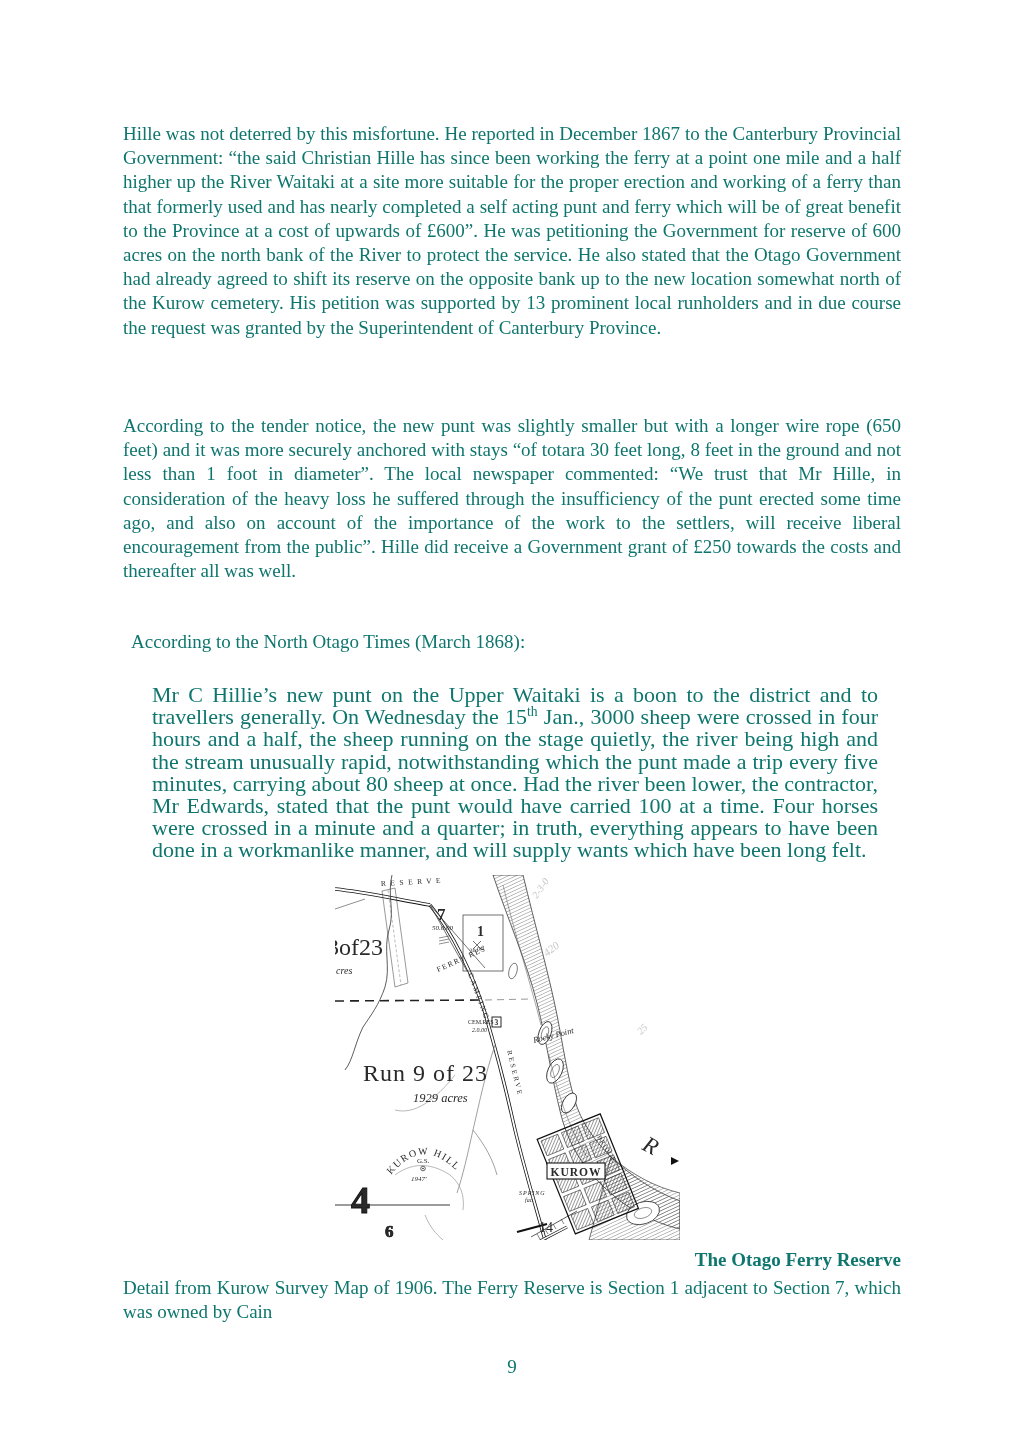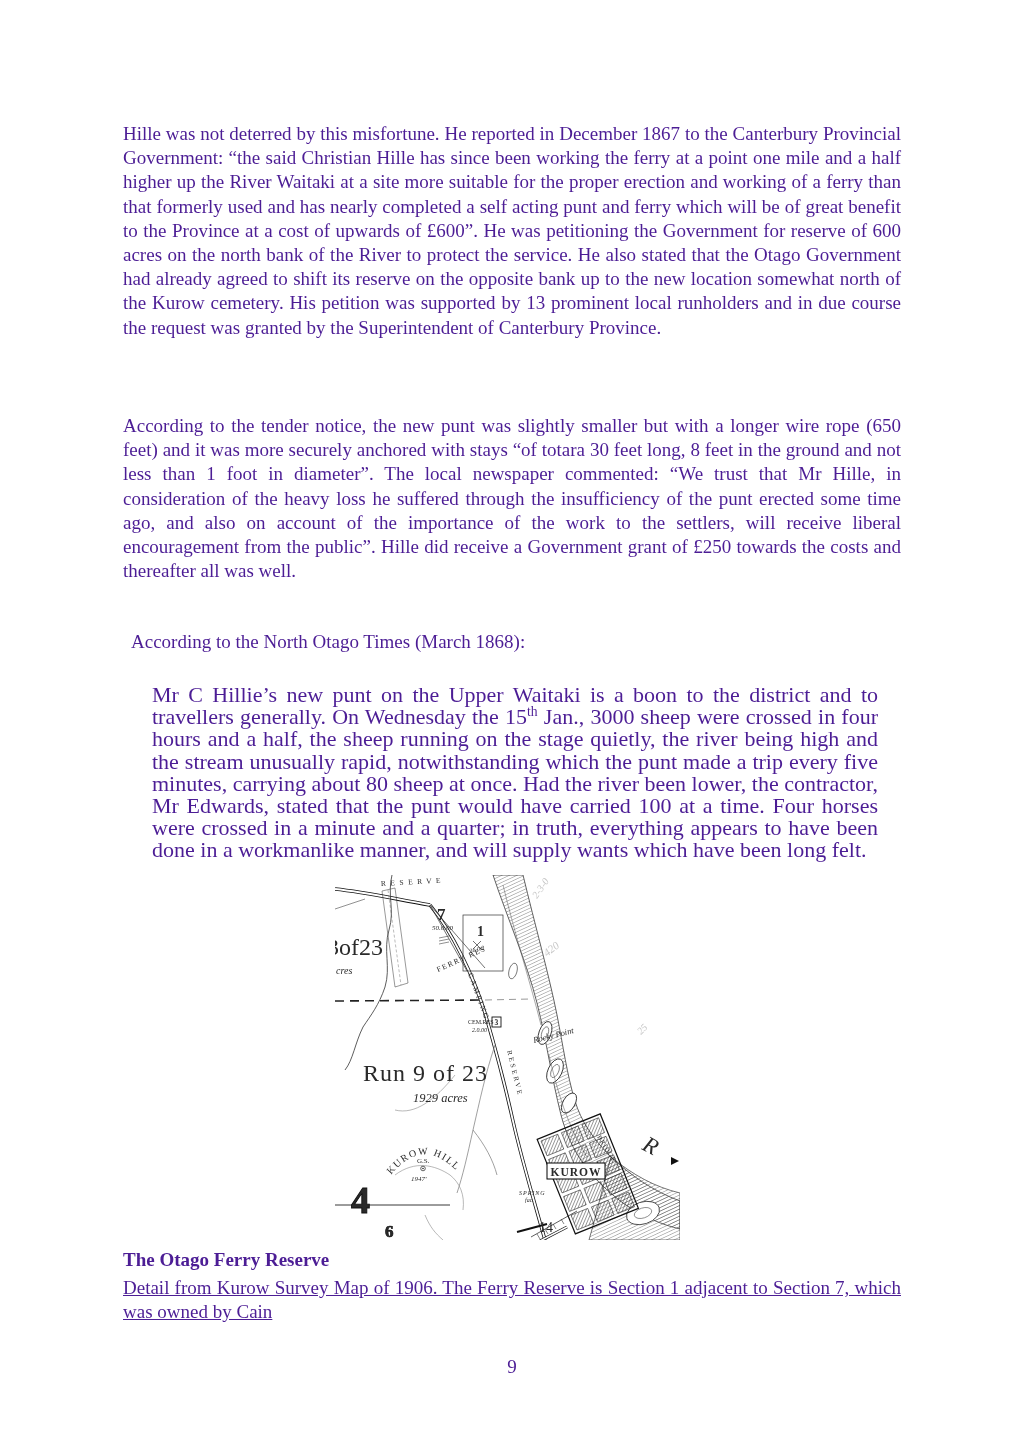--- a/index.html
+++ b/index.html
@@ -1,18 +1,18 @@
 <!DOCTYPE html>
 <html><head>
 <meta charset="utf-8">
 <style>
   html,body{margin:0;padding:0;background:#888;}
   .page{
     position:relative;width:1024px;height:1448px;margin:0 auto;
-    background:#ffffff;color:#4c1d95;
+    background:#ffffff;color:#0f766e;
     font-family:"Liberation Serif", serif;
     overflow:hidden;
   }
   .body-par{
     position:absolute;left:123px;width:778px;
     font-size:19px;line-height:24.2px;
     text-align:justify;text-justify:inter-word;
     margin:0;
   }
   .lead-in{
@@ -23,26 +23,26 @@
     position:absolute;left:152px;width:726px;
     font-size:22px;line-height:22.2px;
     text-align:justify;text-justify:inter-word;
     margin:0;
   }
   .quote .sup{vertical-align:super;font-size:0.62em;line-height:0;}
   .map-fig{position:absolute;left:335px;top:875px;width:345px;height:365px;margin:0;}
   .map-fig svg{display:block;overflow:hidden;}
   .cap-title{
     position:absolute;left:123px;width:778px;top:1249px;
-    font-size:19px;font-weight:bold;text-align:left;margin:0;
+    font-size:19px;font-weight:bold;text-align:right;margin:0;
   }
   .cap-body{
     position:absolute;left:123px;width:778px;top:1276px;
     font-size:19px;line-height:24.2px;
-    text-align:justify;text-justify:inter-word;margin:0;text-decoration:underline;
+    text-align:justify;text-justify:inter-word;margin:0;
   }
   .page-num{
     position:absolute;left:0;width:1024px;top:1356px;
     font-size:19px;text-align:center;margin:0;
   }
   .mtxt{font-family:"Liberation Serif", serif;fill:#2a2a2a;}
   .mital{font-style:italic;}
   .pencil{fill:#c6c6c6;font-style:italic;}
 </style>
 </head>

